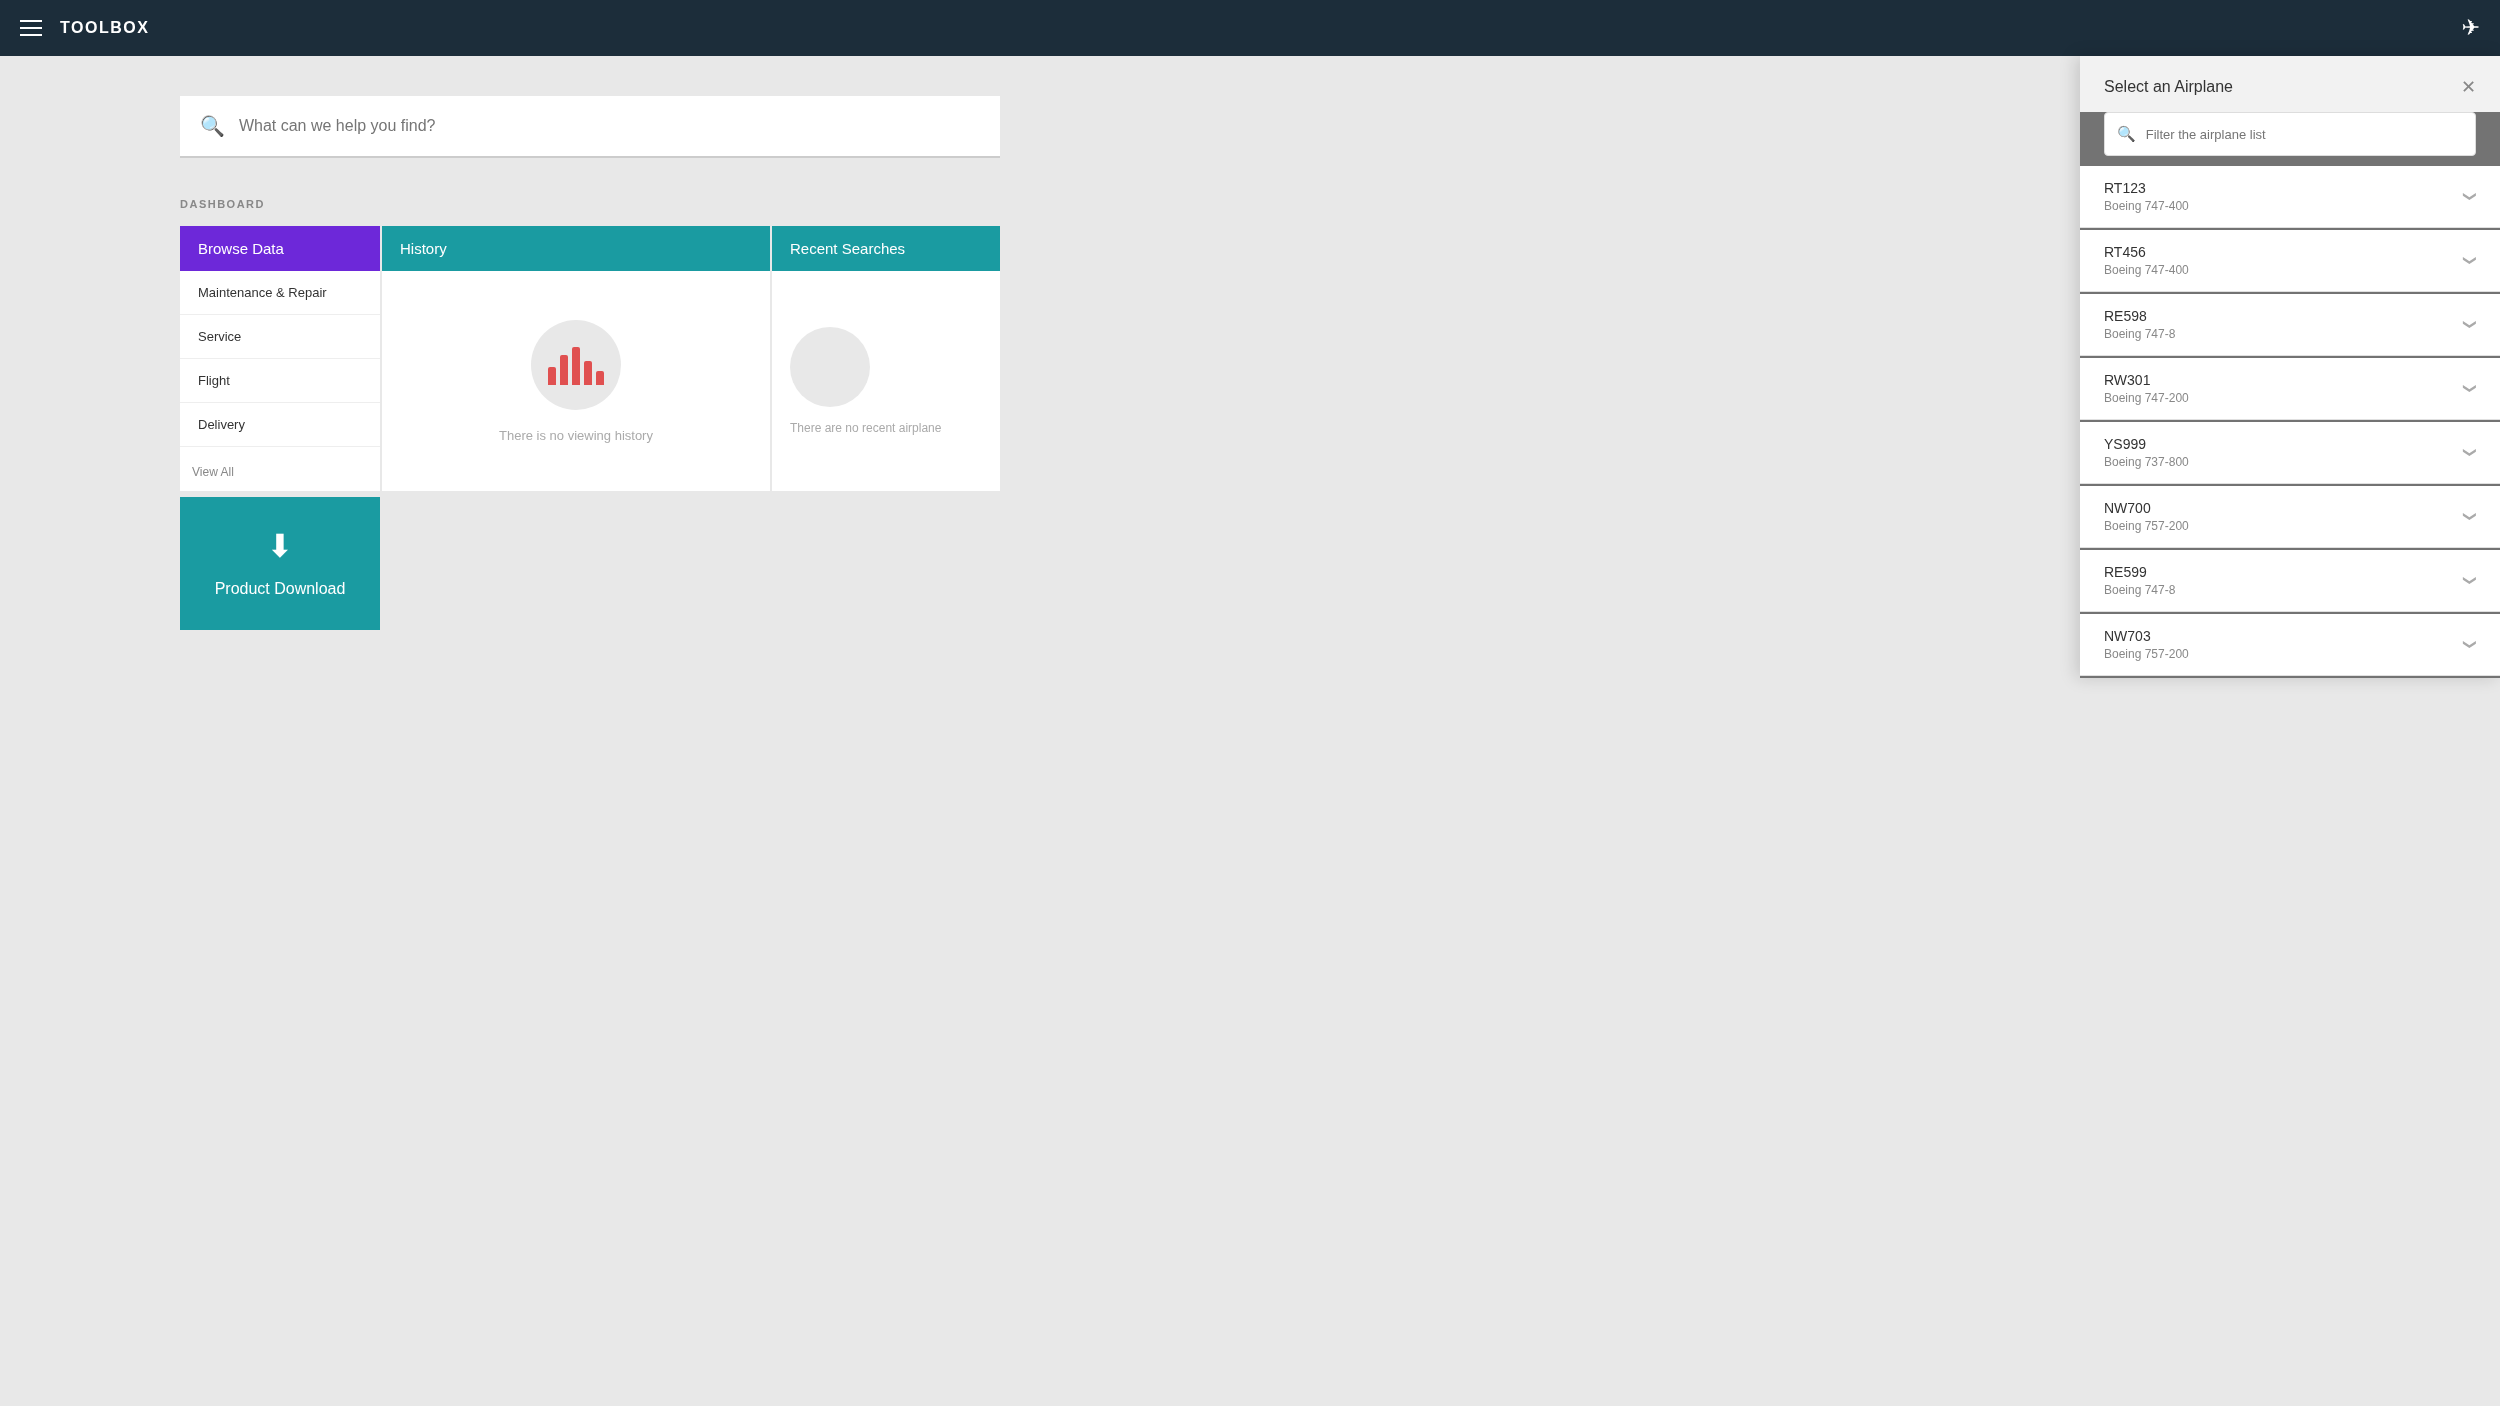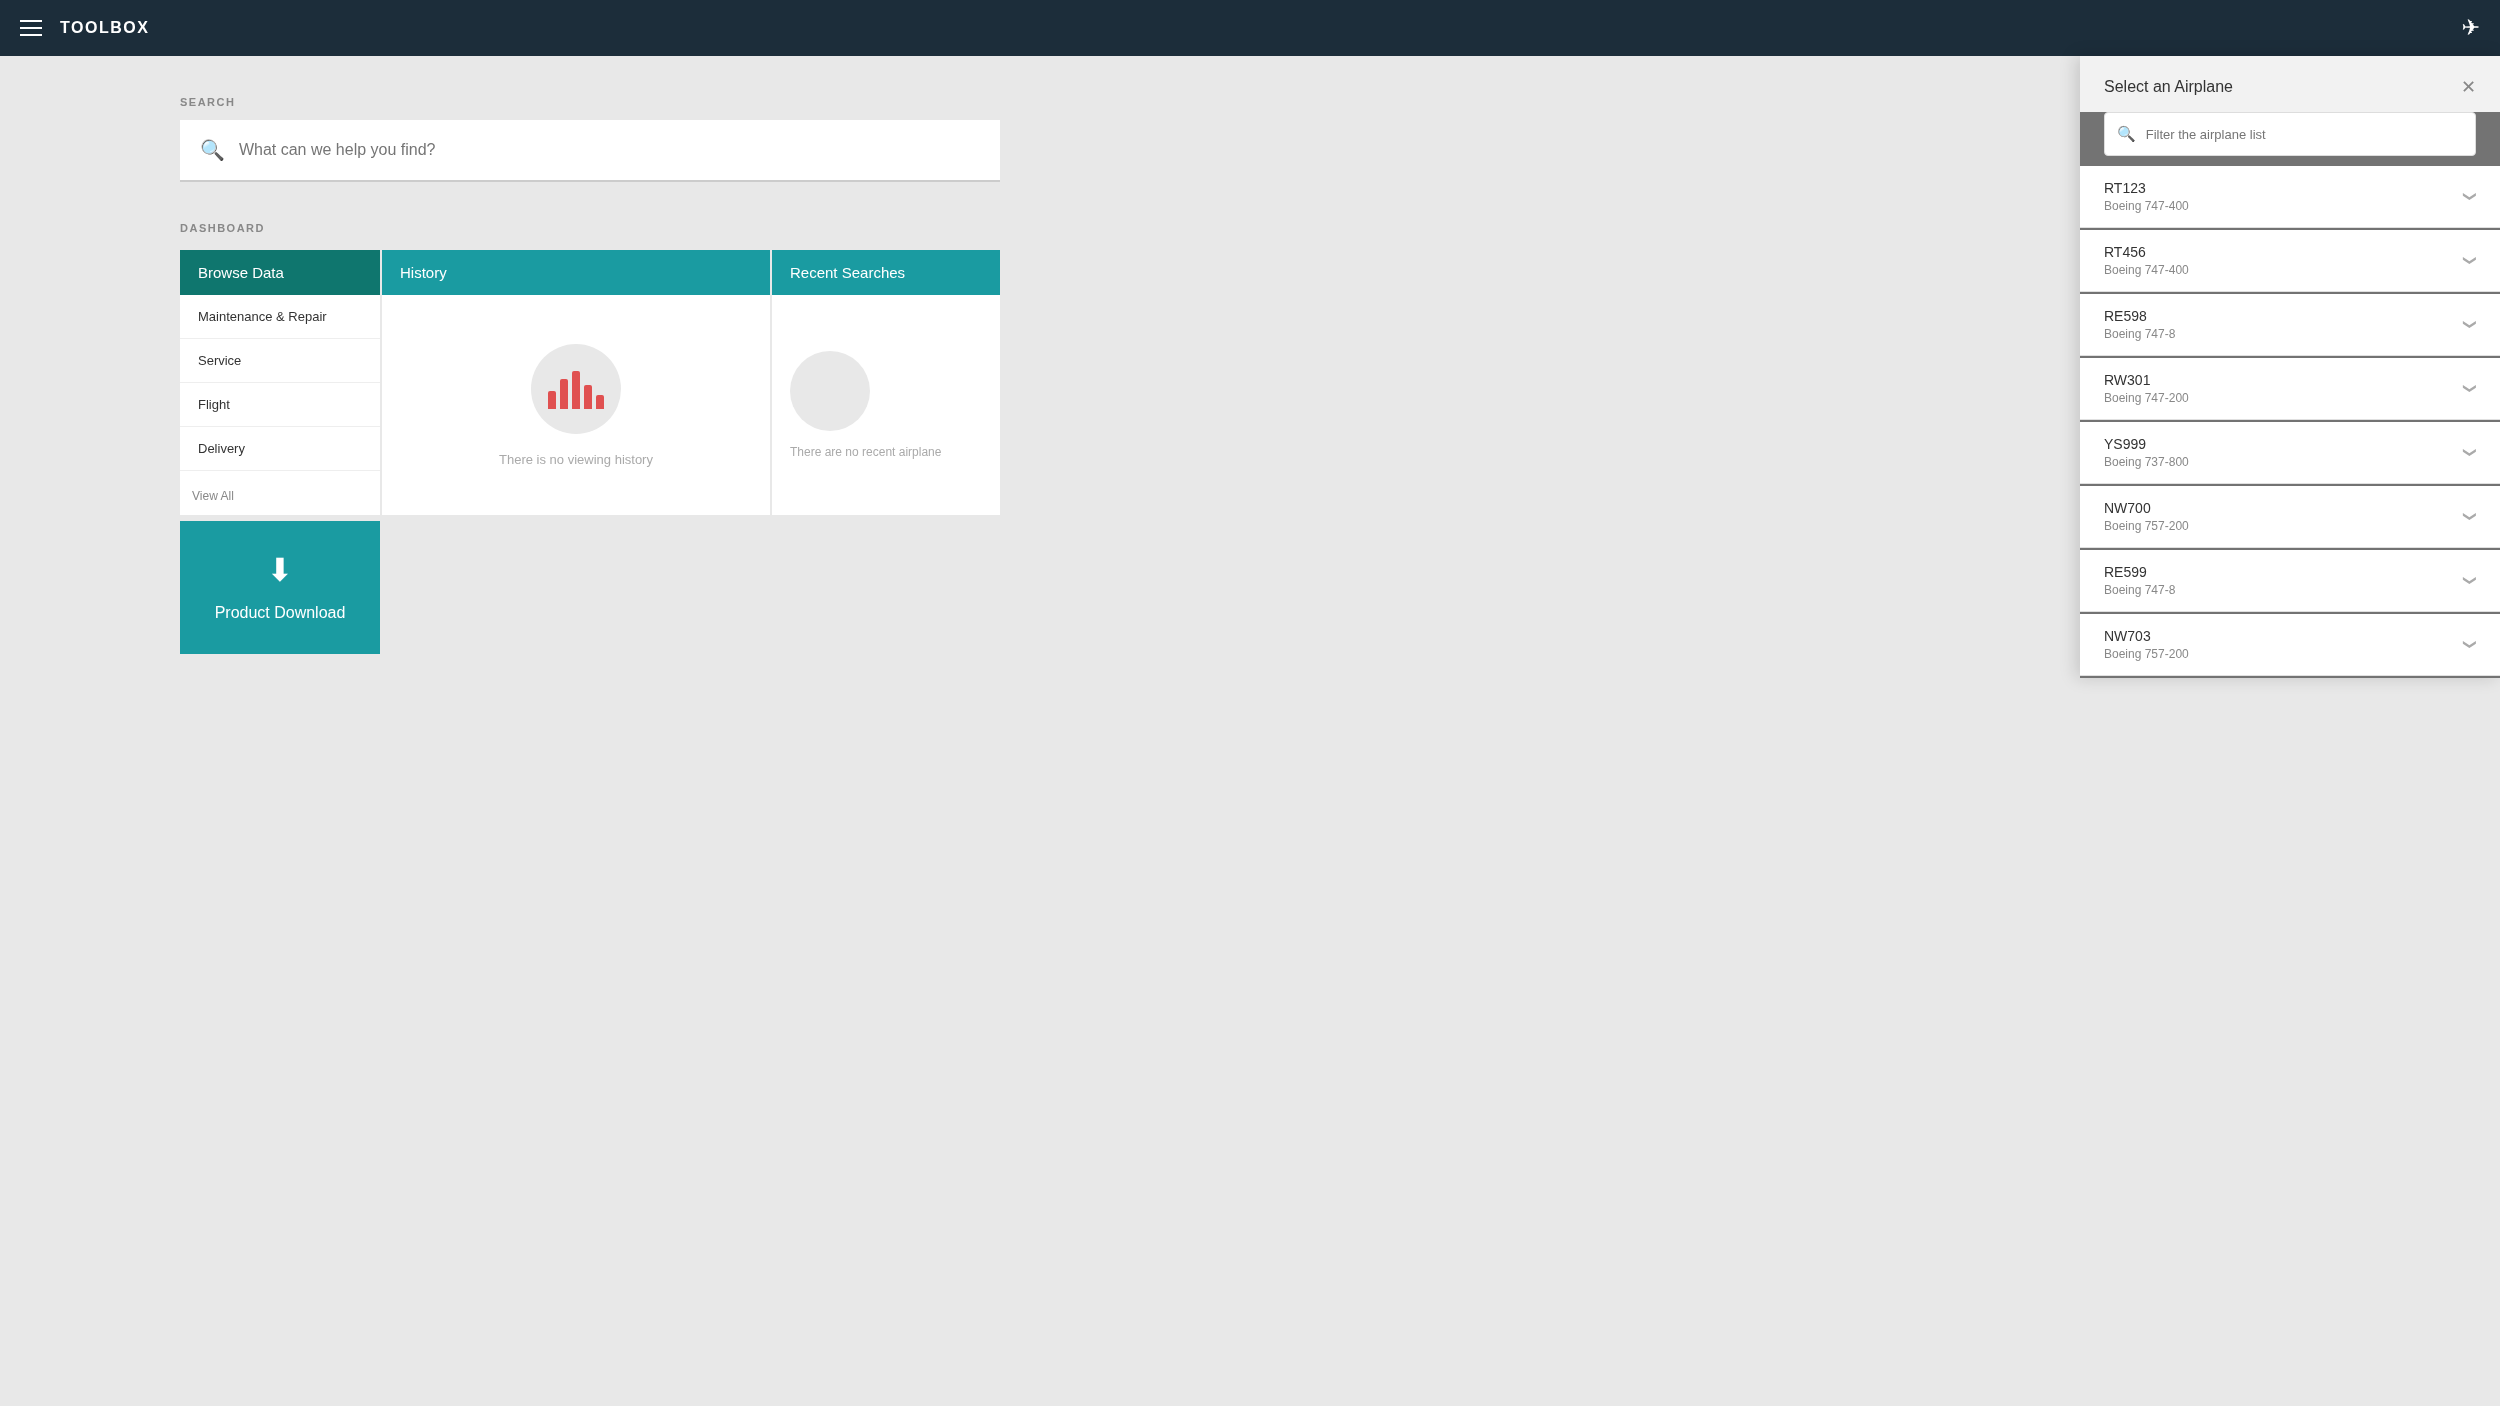--- a/index.html
+++ b/index.html
@@ -104,21 +104,21 @@
     }
 
     
     .browse-data-card {
       width: 200px;
       background: white;
       display: flex;
       flex-direction: column;
     }
     .browse-data-header {
-      background: #0f766e;
+      background: #6d28d9;
       color: white;
       padding: 14px 18px;
       font-size: 15px;
       font-weight: 500;
     }
     .browse-data-items {
       display: flex;
       flex-direction: column;
       flex: 1;
     }
@@ -347,21 +347,20 @@
         <span></span>
         <span></span>
     </div>
     <span class="header-title">TOOLBOX</span>
   </div>
   <span class="airplane-icon">✈</span>
 </header>
 
 <div class="main">
 
-  <div class="section-label">SEARCH</div>
   <div class="search-box">
     <span class="search-icon-main">🔍</span>
     <input class="search-input" type="text" placeholder="What can we help you find?" style="">
   </div>
 
   <div class="dashboard-label">DASHBOARD</div>
   <div style="display:flex; gap:6px; align-items:flex-start;">
     <div style="display:flex; flex-direction:column; gap:6px;">
 
       <div class="dashboard-grid">

